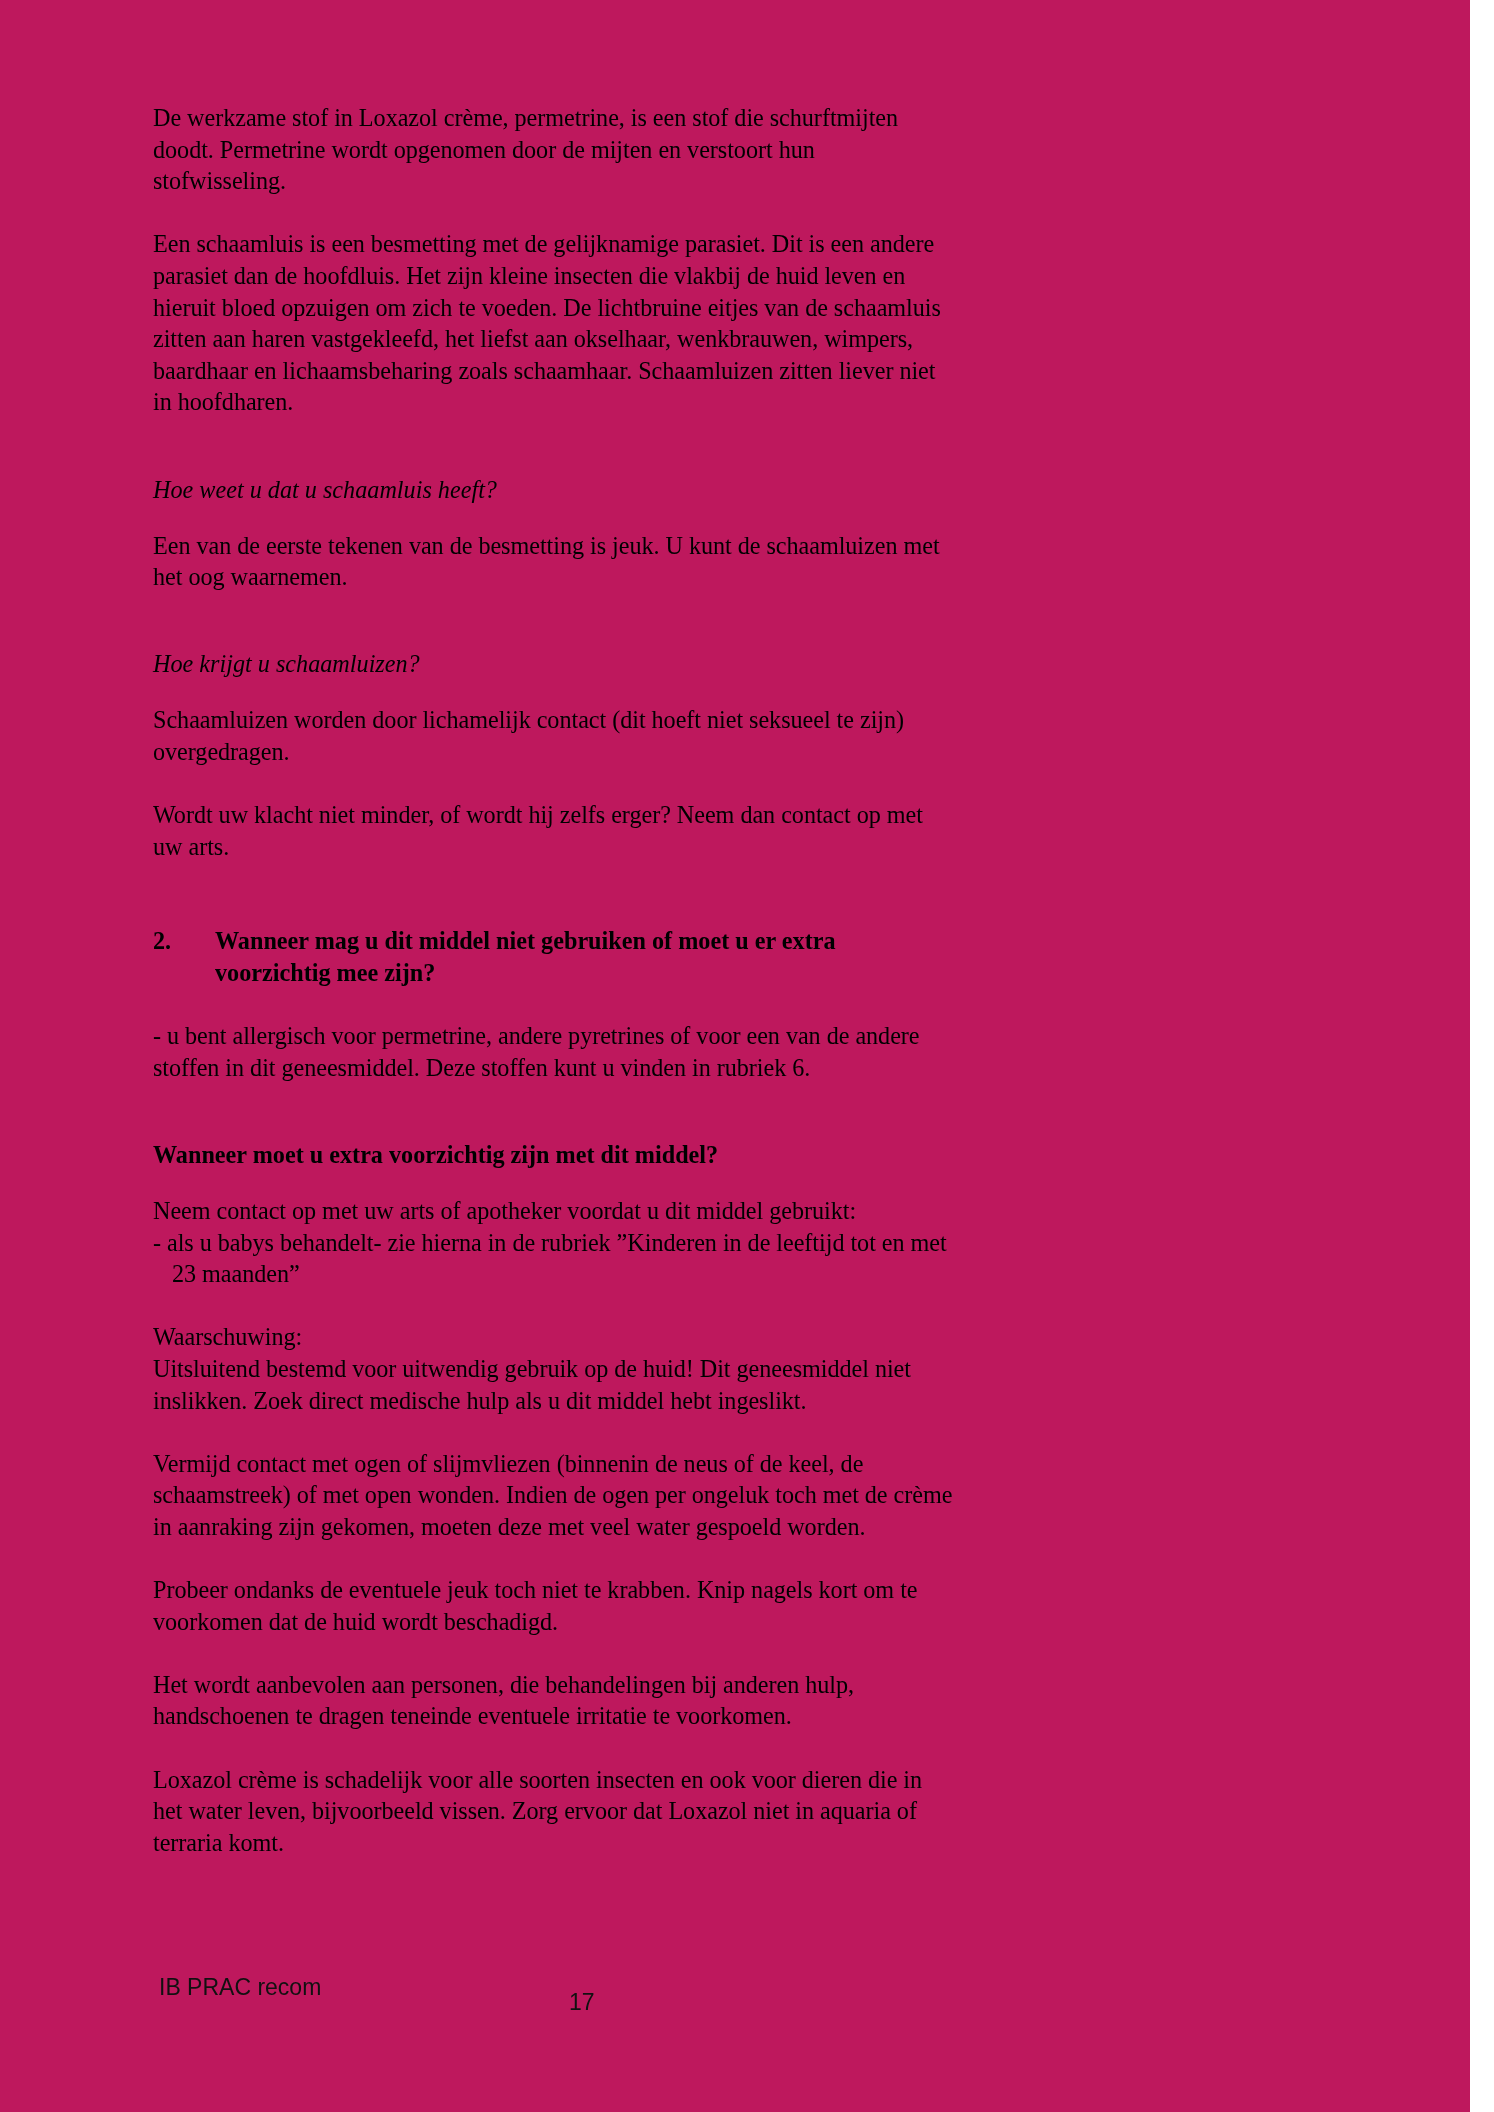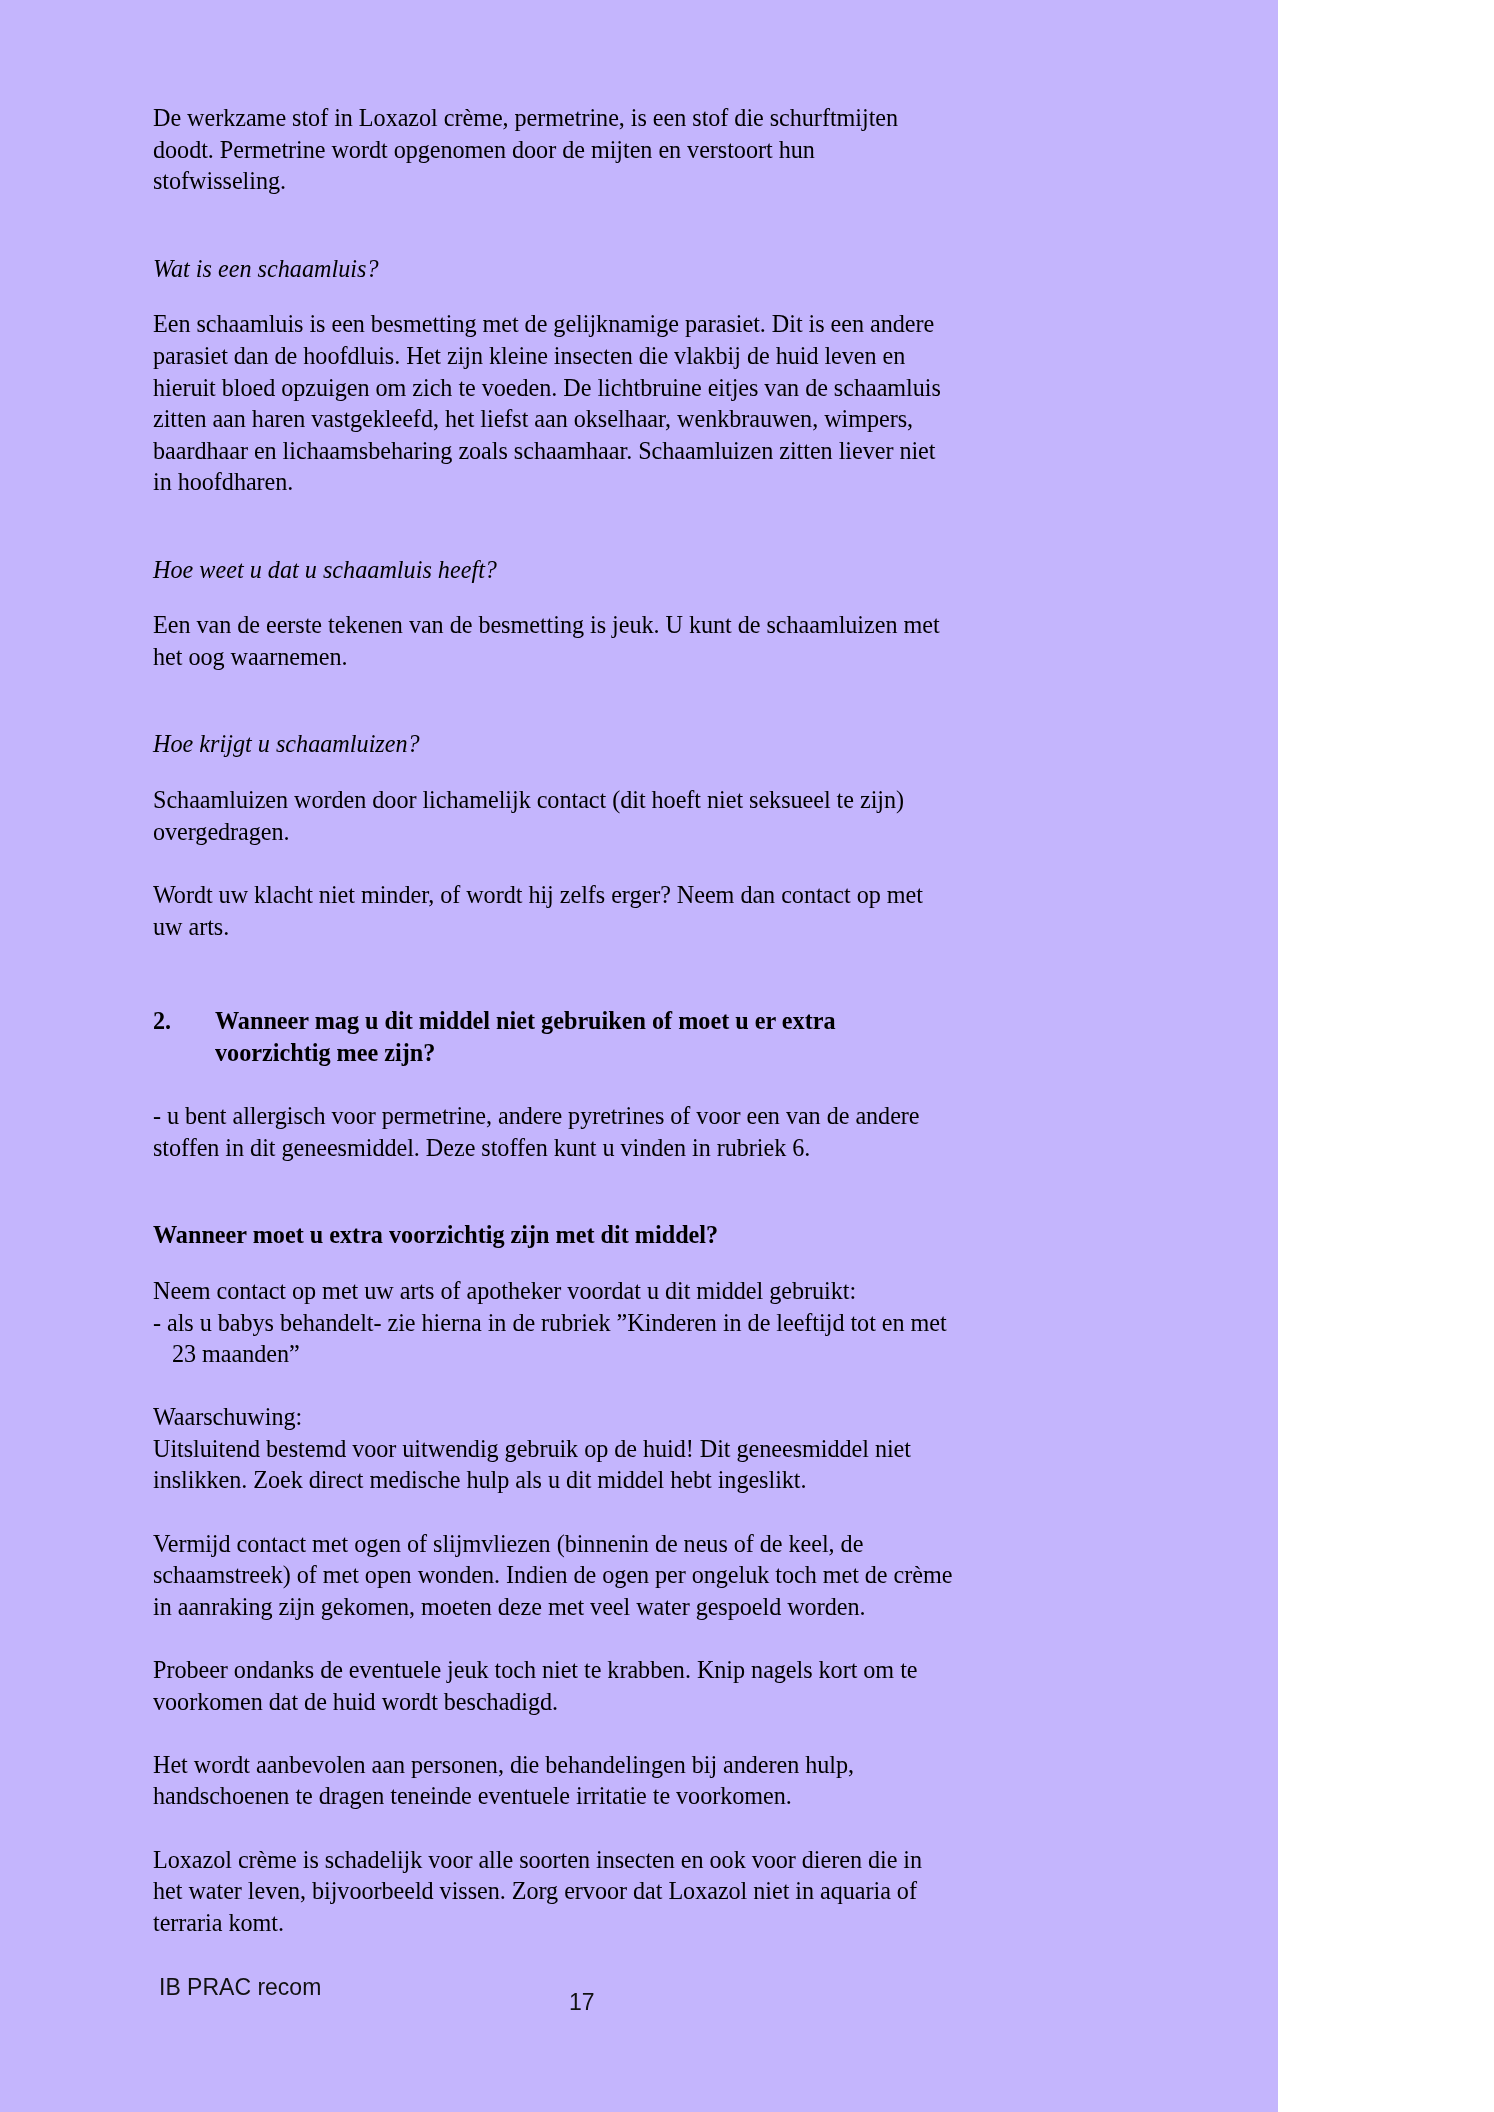--- a/index.html
+++ b/index.html
@@ -12,23 +12,23 @@
     height: 2112px;
     font-family: "Liberation Serif", "DejaVu Serif", serif;
     color: #000000;
     position: relative;
     overflow: hidden;
   }
   .page {
     position: absolute;
     left: 0;
     top: 0;
-    width: 1278px;
+    width: 1470px;
     height: 2112px;
-    background: #c4b5fd;
+    background: #be185d;
   }
   .content {
     position: absolute;
     left: 153px;
     top: 102px;
     width: 800px;
   }
   .para {
     font-size: 24.2px;
     line-height: 31.6px;
@@ -90,21 +90,20 @@
 <body>
 
 <div class="page">
 
   <div class="content">
 
     <p class="para">De werkzame stof in Loxazol crème, permetrine, is een stof die schurftmijten doodt. Permetrine wordt opgenomen door de mijten en verstoort hun stofwisseling.</p>
 
     <div class="gap"></div>
 
-    <p class="italic-head">Wat is een schaamluis?</p>
     <p class="para">Een schaamluis is een besmetting met de gelijknamige parasiet. Dit is een andere parasiet dan de hoofdluis. Het zijn kleine insecten die vlakbij de huid leven en hieruit bloed opzuigen om zich te voeden. De lichtbruine eitjes van de schaamluis zitten aan haren vastgekleefd, het liefst aan okselhaar, wenkbrauwen, wimpers, baardhaar en lichaamsbeharing zoals schaamhaar. Schaamluizen zitten liever niet in hoofdharen.</p>
 
     <div class="gap"></div>
 
     <p class="italic-head">Hoe weet u dat u schaamluis heeft?</p>
     <p class="para">Een van de eerste tekenen van de besmetting is jeuk. U kunt de schaamluizen met het oog waarnemen.</p>
 
     <div class="gap"></div>
 
     <p class="italic-head">Hoe krijgt u schaamluizen?</p>

